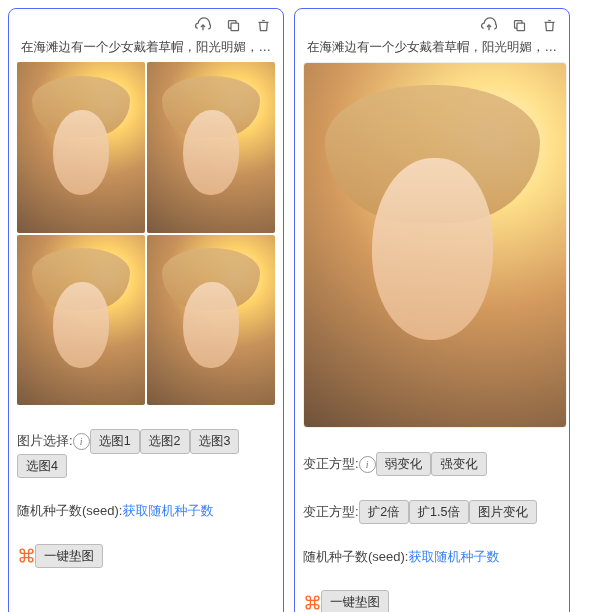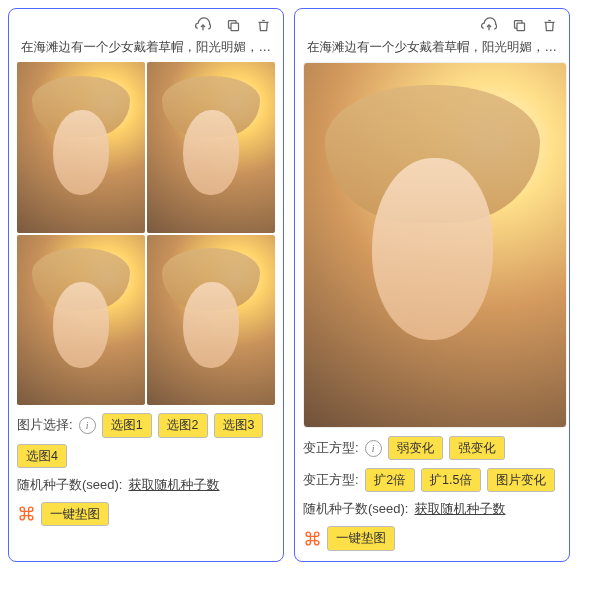--- a/index.html
+++ b/index.html
@@ -100,65 +100,63 @@
     position: absolute;
     left: 26%; top: 26%;
     width: 46%; height: 50%;
     border-radius: 50% 46% 48% 48%;
     background: linear-gradient(#f7dbbe,#e7b98d);
     opacity: .92;
   }
   .row {
     display: flex;
     align-items: center;
-    gap: 6px;
-    margin-top: 8px;
+    margin-top: 24px;
     flex-wrap: wrap;
   }
   .label {
     color: #444;
   }
   .info {
     width: 15px;
     height: 15px;
     border-radius: 50%;
     border: 1px solid #999;
     display: inline-flex;
     align-items: center;
     justify-content: center;
     font-size: 10px;
     color: #777;
     font-family: Georgia, serif;
     font-style: italic;
   }
   .btn {
     border: 1px solid #bbb;
-    background: #fde047;
+    background: #e5e5e5;
     border-radius: 3px;
     padding: 3px 8px;
     font-size: 12.5px;
     color: #333;
     cursor: pointer;
     line-height: 1.3;
   }
   .arrow-btn {
     border: 1px solid #bbb;
     background: #fff;
     border-radius: 3px;
     width: 40px;
     height: 28px;
     display: inline-flex;
     align-items: center;
     justify-content: center;
     cursor: pointer;
   }
   .arrow-btn svg { fill:#2b6cff; }
   .link {
-    color: #404040;
-    text-decoration: underline;
+    color: #3b82f6;
     cursor: pointer;
   }
   .cmd-ico {
     width: 18px; height: 18px;
     display:inline-flex; align-items:center; justify-content:center;
   }
   svg { display:block; }
 </style>
 </head>
 <body>

